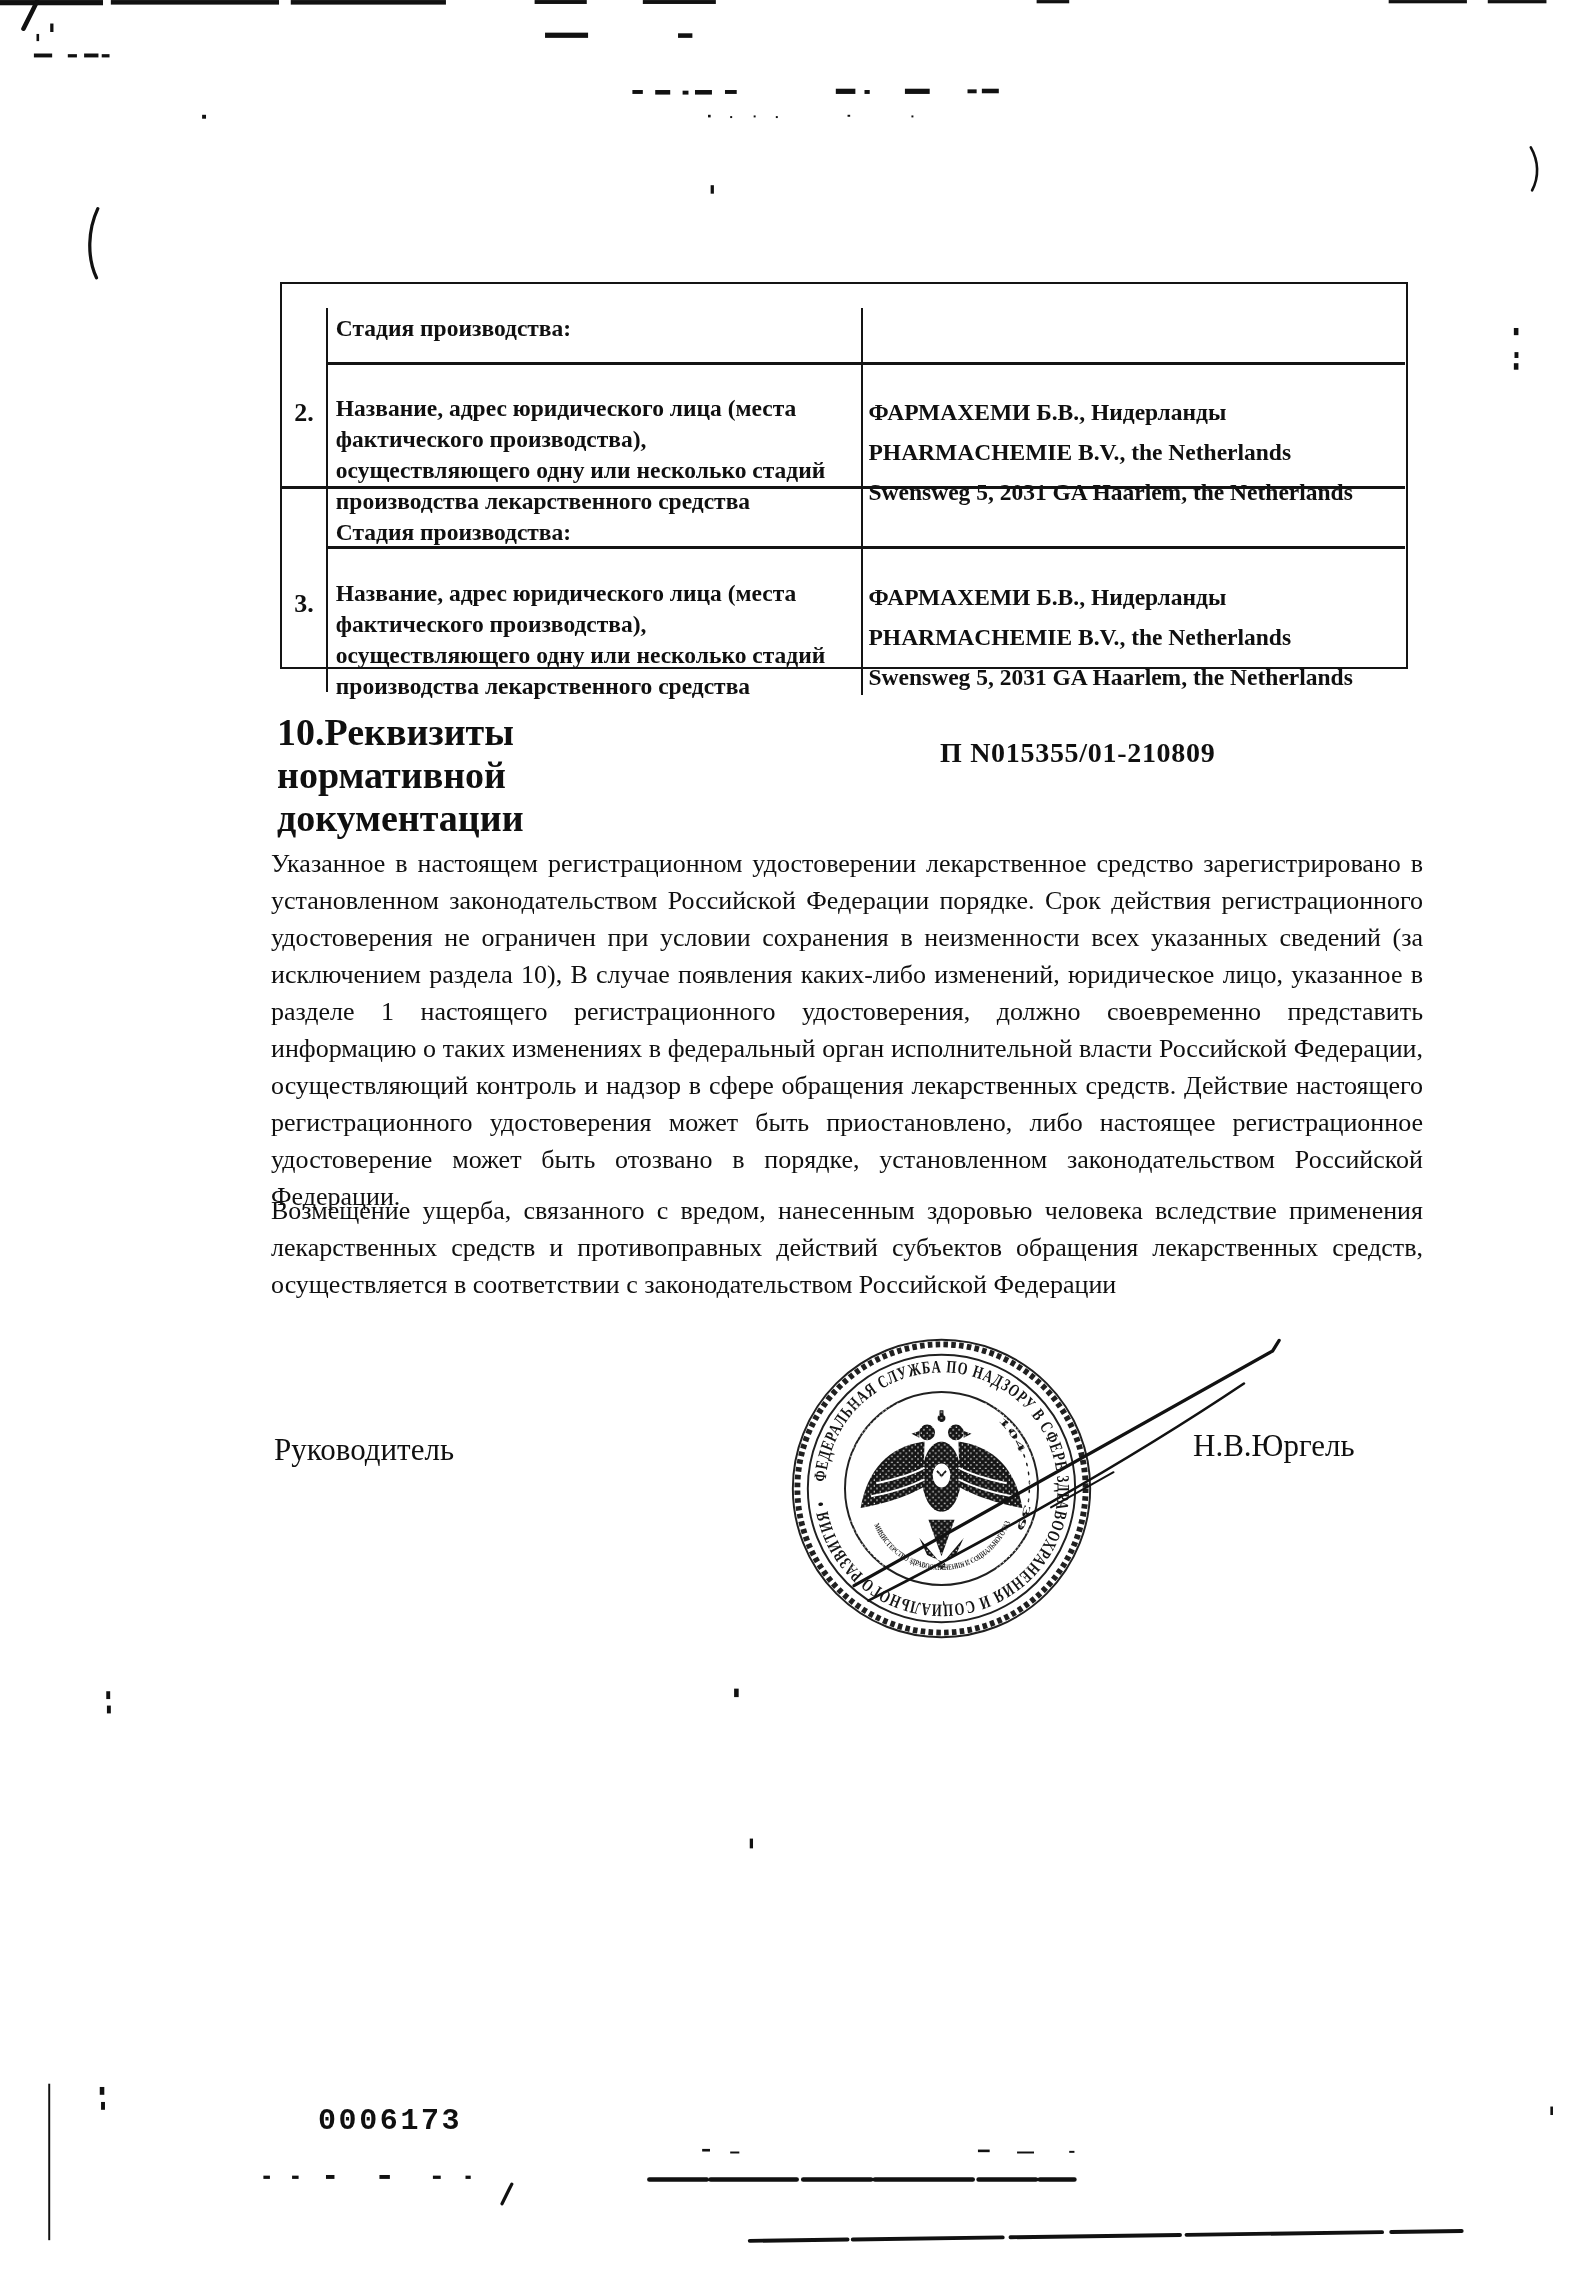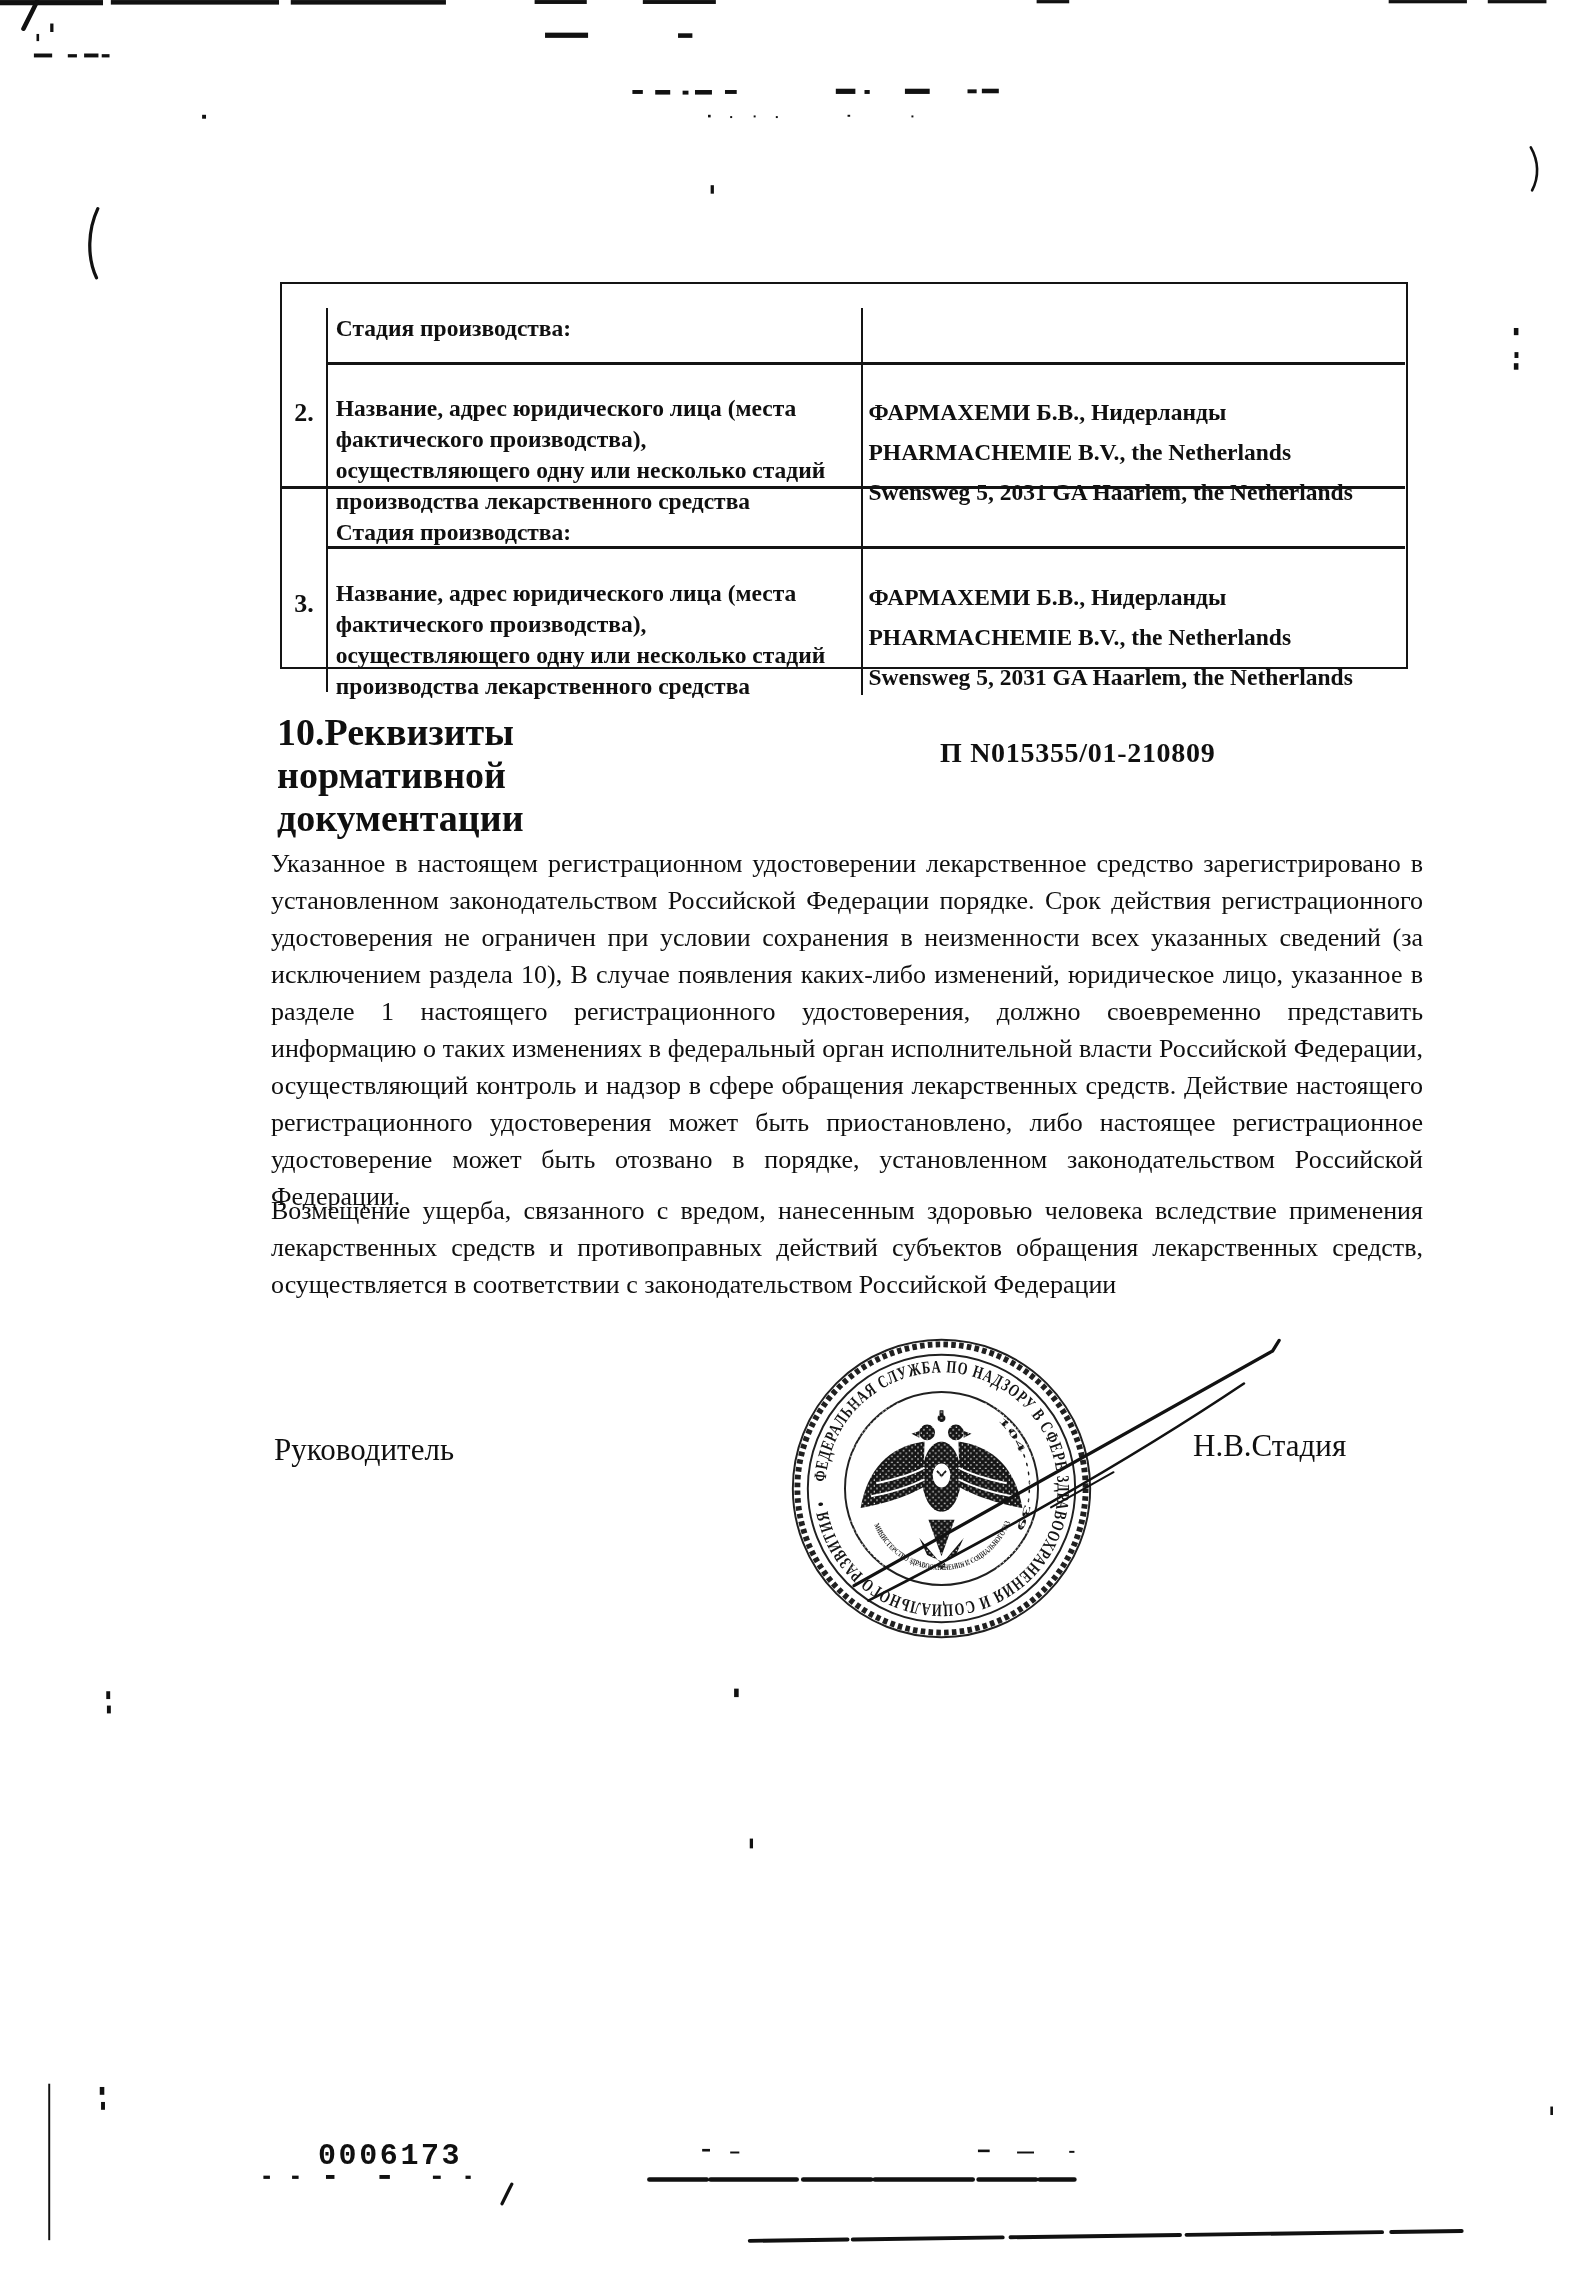--- a/index.html
+++ b/index.html
@@ -18,21 +18,21 @@
   
   #sec10-title{left:277px;top:711px;width:456px;font-size:38px;font-weight:700;line-height:43px;}
   #sec10-number{left:940px;top:737px;font-size:28px;font-weight:600;letter-spacing:0.7px;}
   .para{left:271px;width:1152px;font-size:26px;line-height:37px;font-weight:400;
         text-align:justify;text-align-last:left;}
   #para1{top:845px;}
   #para2{top:1192px;}
   #sig-role{left:274px;top:1432px;font-size:31px;font-weight:400;}
   #sig-name{left:1193px;top:1428px;font-size:31px;font-weight:400;}
   #serial{left:318px;top:2104px;font-family:"Liberation Mono", monospace;font-weight:700;
-          font-size:30px;letter-spacing:2.6px;margin-top:35px;}
+          font-size:30px;letter-spacing:2.6px;}
   
   svg{display:block;}
 </style>
 </head>
 <body>
 
 <div id="page">
 
   <div id="prod-table" class="abs">
 
@@ -81,21 +81,21 @@
   </div>
 
   <div id="sec10-title" class="abs preline">10.Реквизиты нормативной
 документации</div>
   <div id="sec10-number" class="abs">П N015355/01-210809</div>
 
   <div id="para1" class="abs para">Указанное в настоящем регистрационном удостоверении лекарственное средство зарегистрировано в установленном законодательством Российской Федерации порядке. Срок действия регистрационного удостоверения не ограничен при условии сохранения в неизменности всех указанных сведений (за исключением раздела 10), В случае появления каких-либо изменений, юридическое лицо, указанное в разделе 1 настоящего регистрационного удостоверения, должно своевременно представить информацию о таких изменениях в федеральный орган исполнительной власти Российской Федерации, осуществляющий контроль и надзор в сфере обращения лекарственных средств. Действие настоящего регистрационного удостоверения может быть приостановлено, либо настоящее регистрационное удостоверение может быть отозвано в порядке, установленном законодательством Российской Федерации.</div>
   <div id="para2" class="abs para">Возмещение ущерба, связанного с вредом, нанесенным здоровью человека вследствие применения лекарственных средств и противоправных действий субъектов обращения лекарственных средств, осуществляется в соответствии с законодательством Российской Федерации</div>
 
   <div id="sig-role" class="abs">Руководитель</div>
-  <div id="sig-name" class="abs">Н.В.Стадия</div>
+  <div id="sig-name" class="abs">Н.В.Юргель</div>
 
   <svg class="abs" style="left:785px;top:1332px;" width="313" height="313" viewBox="0 0 480 480">
     <defs>
       <pattern id="sp" width="9" height="9" patternUnits="userSpaceOnUse">
         <rect x="1" y="1" width="2" height="2" fill="#ffffff"></rect>
         <rect x="5" y="5" width="2" height="2" fill="#ffffff"></rect>
       </pattern>
       <path id="ringPath" d="M 62 240 A 178 178 0 1 1 418 240 A 178 178 0 1 1 62 240" fill="none"></path>
       <path id="innerBottom" d="M 135 292 A 112 112 0 0 0 345 292" fill="none"></path>
       <path id="digitsArc" d="M 322 132 A 140 140 0 0 1 352 306" fill="none"></path>

